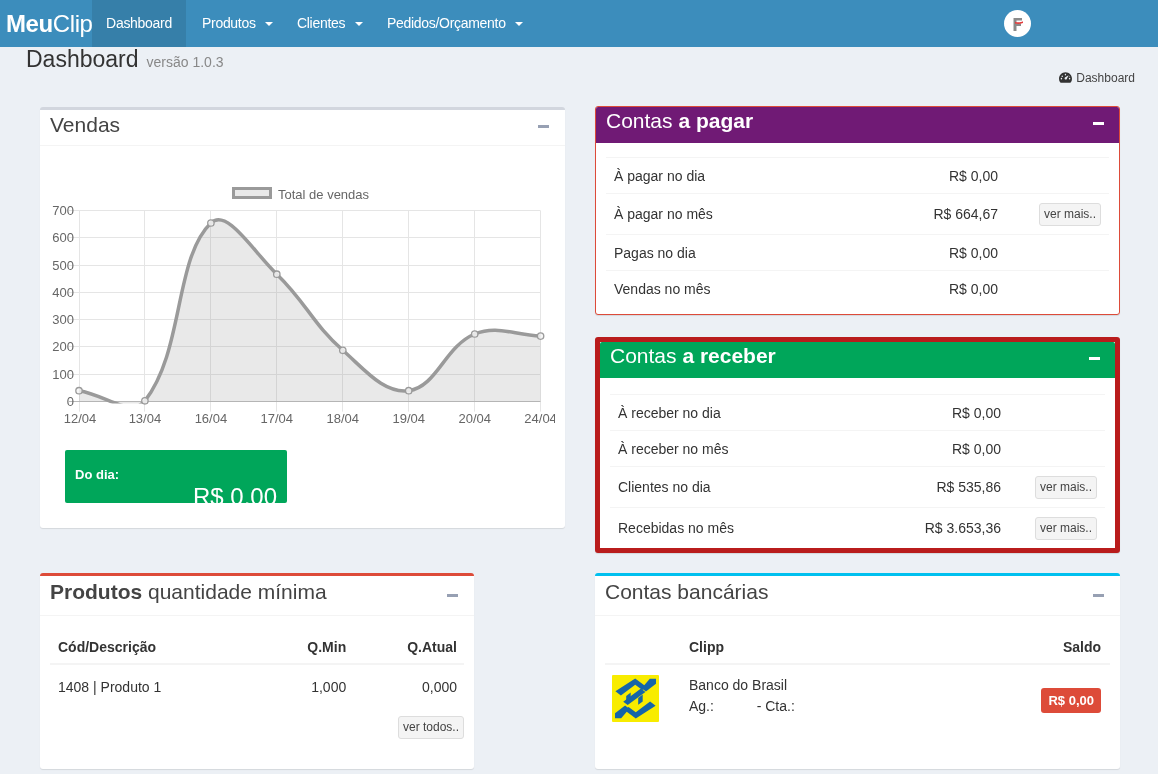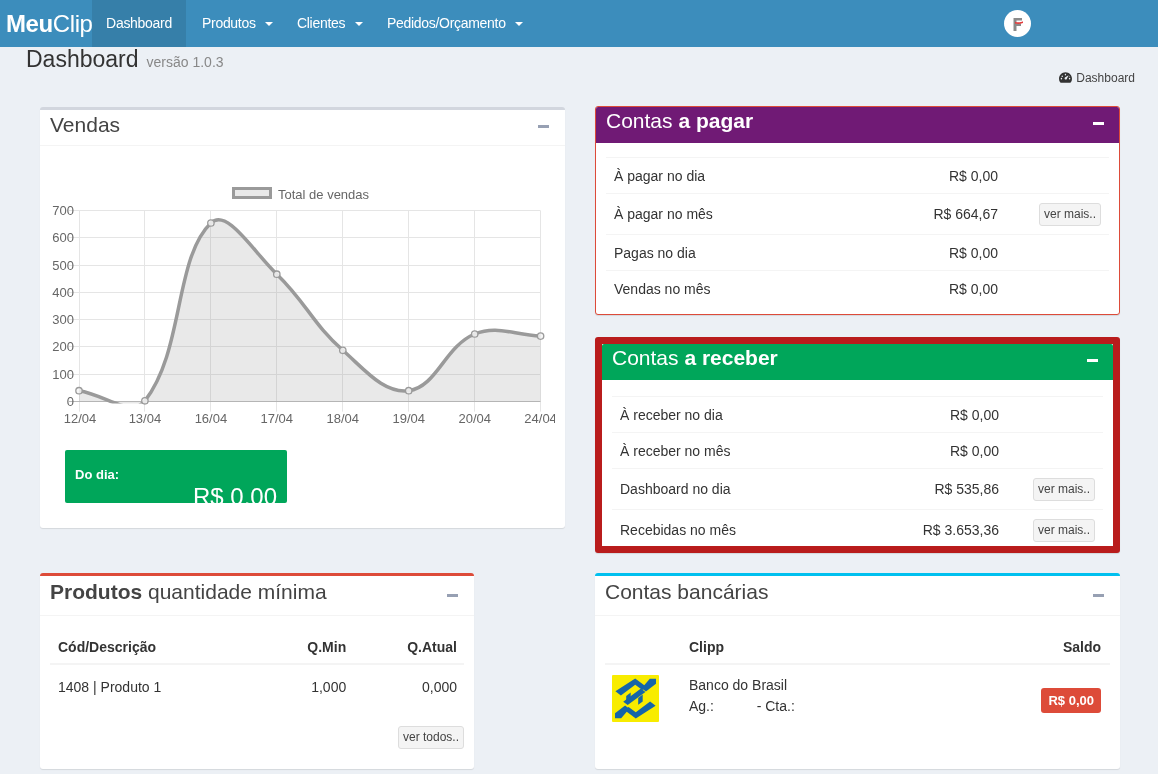--- a/index.html
+++ b/index.html
@@ -23,21 +23,21 @@
 .box-info-line{border-top:3px solid #00c0ef}
 .box-hd{height:36px;padding:6px 10px 0 10px;font-size:21px;line-height:18px;color:#444;border-bottom:1px solid #f4f4f4;position:relative}
 .hd40{height:40px;padding-top:7px}
 .box-hd .min{position:absolute;right:16px;top:15px;line-height:0}
 .hd40 .min{top:18px}
 .solid .box-hd .min{right:15px}
 .solid .box-hd{color:#fff;border-bottom:none;height:36px;padding-top:5px}
 
 .box-solid-red{border:1px solid #dd4b39}
 .box-solid-red .box-hd{background:#701a75;border-radius:2px 2px 0 0}
-.box-solid-green{border:7px solid #b91c1c}
+.box-solid-green{border:5px solid #b91c1c}
 .box-solid-green .box-hd{background:#00a65a;border-radius:2px 2px 0 0}
 .minus{display:block;width:11px;height:3px;background:#97a0b3}
 .solid .minus{background:#fff}
 .solid .minus{background:#fff}
 table.t{width:100%;border-collapse:collapse;font-size:14px;color:#333}
 table.t td,table.t th{padding:8px;border-top:1px solid #f4f4f4;text-align:left;vertical-align:middle}
 table.t td.val{text-align:right}
 table.t th{border-top:none;border-bottom:2px solid #f4f4f4;font-weight:700;color:#333}
 .btn{display:inline-block;background:#f4f4f4;border:1px solid #ddd;color:#444;font-size:12px;padding:2px 4px;border-radius:3px;line-height:17px}
 .badge-red{display:inline-block;background:#dd4b39;color:#fff;font-weight:700;font-size:13px;padding:5px 7px;border-radius:3px}
@@ -190,21 +190,21 @@
             <td style="width:280px">À receber no dia</td>
             <td class="val" style="padding-right:4px">R$ 0,00</td>
             <td style="width:100px"></td>
           </tr>
       <tr style="height:36px">
             <td>À receber no mês</td>
             <td class="val" style="padding-right:4px">R$ 0,00</td>
             <td></td>
           </tr>
       <tr style="height:41px">
-            <td>Dashboard no dia</td>
+            <td>Clientes no dia</td>
             <td class="val" style="padding-right:4px">R$ 535,86</td>
             <td style="text-align:right"><span class="btn">ver mais..</span></td>
           </tr>
       <tr style="height:41px">
             <td>Recebidas no mês</td>
             <td class="val" style="padding-right:4px">R$ 3.653,36</td>
             <td style="text-align:right"><span class="btn">ver mais..</span></td>
           </tr>
     </tbody>
       </table>
@@ -223,21 +223,21 @@
             <th style="text-align:right;padding:13px 8px 8px 8px">Q.Min</th>
             <th style="text-align:right;width:110px;padding:13px 7px 8px 8px">Q.Atual</th>
           </tr>
       <tr style="height:44px">
             <td>1408 | Produto 1</td>
             <td style="text-align:right">1,000</td>
             <td style="text-align:right;padding-right:7px">0,000</td>
           </tr>
     </tbody>
       </table>
-    <div style="text-align:right;margin-top:18px"><span class="btn">ver todos..</span></div>
+    <div style="text-align:right;margin-top:8px"><span class="btn">ver todos..</span></div>
   </div>
 </div>
 
 <div class="box box-info-line" style="left:595px;top:573px;width:525px;height:196px">
   <div class="box-hd hd40">Contas bancárias<span class="min">
         <span class="minus"></span>
       </span></div>
   <div style="padding:10px 10px 0 10px">
     <table class="t">
       <tbody>

